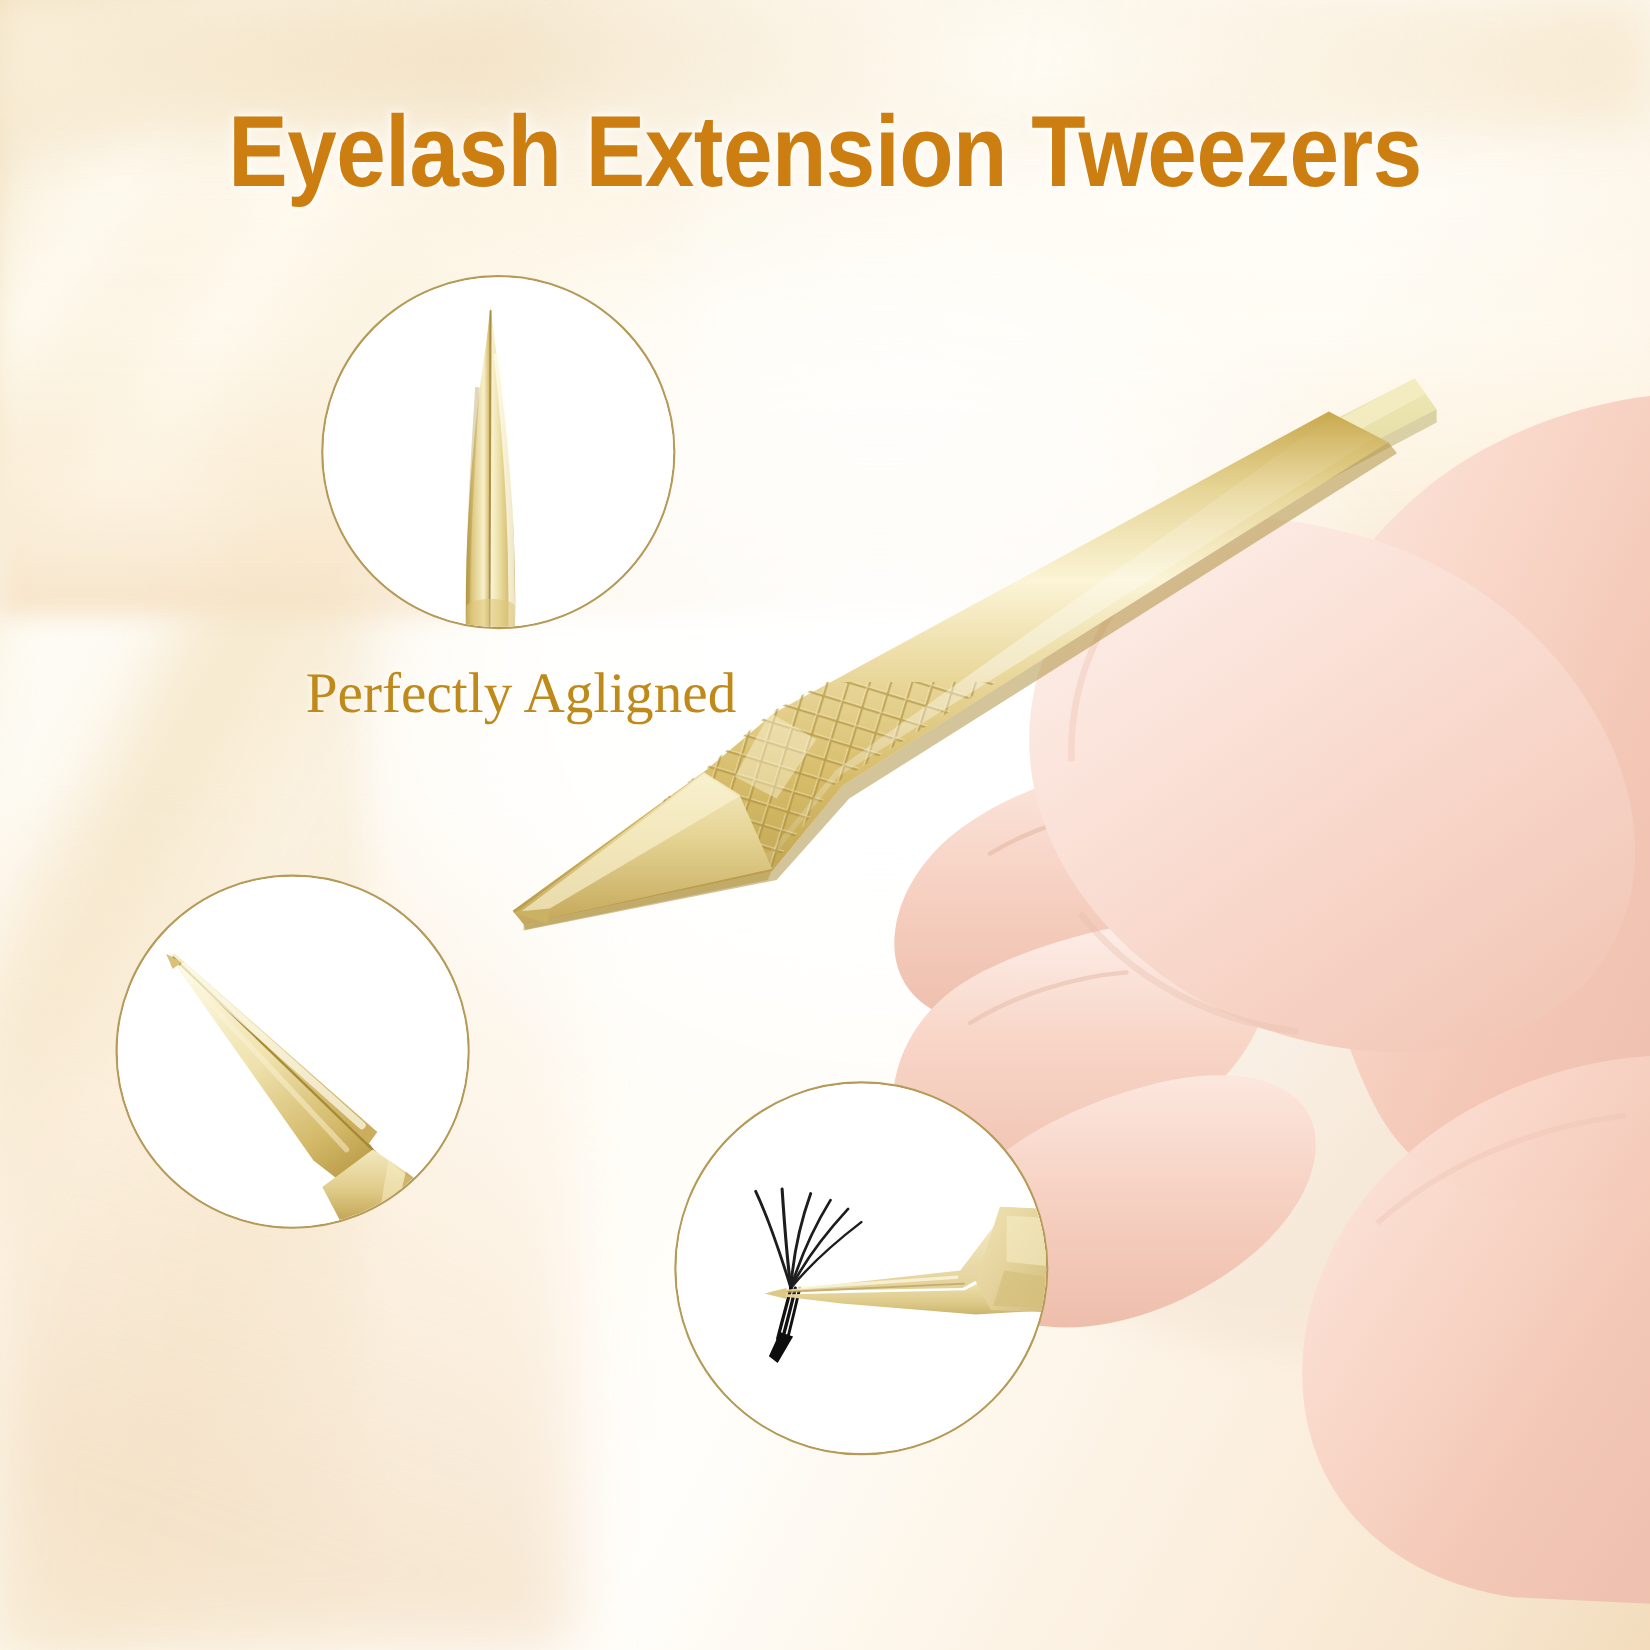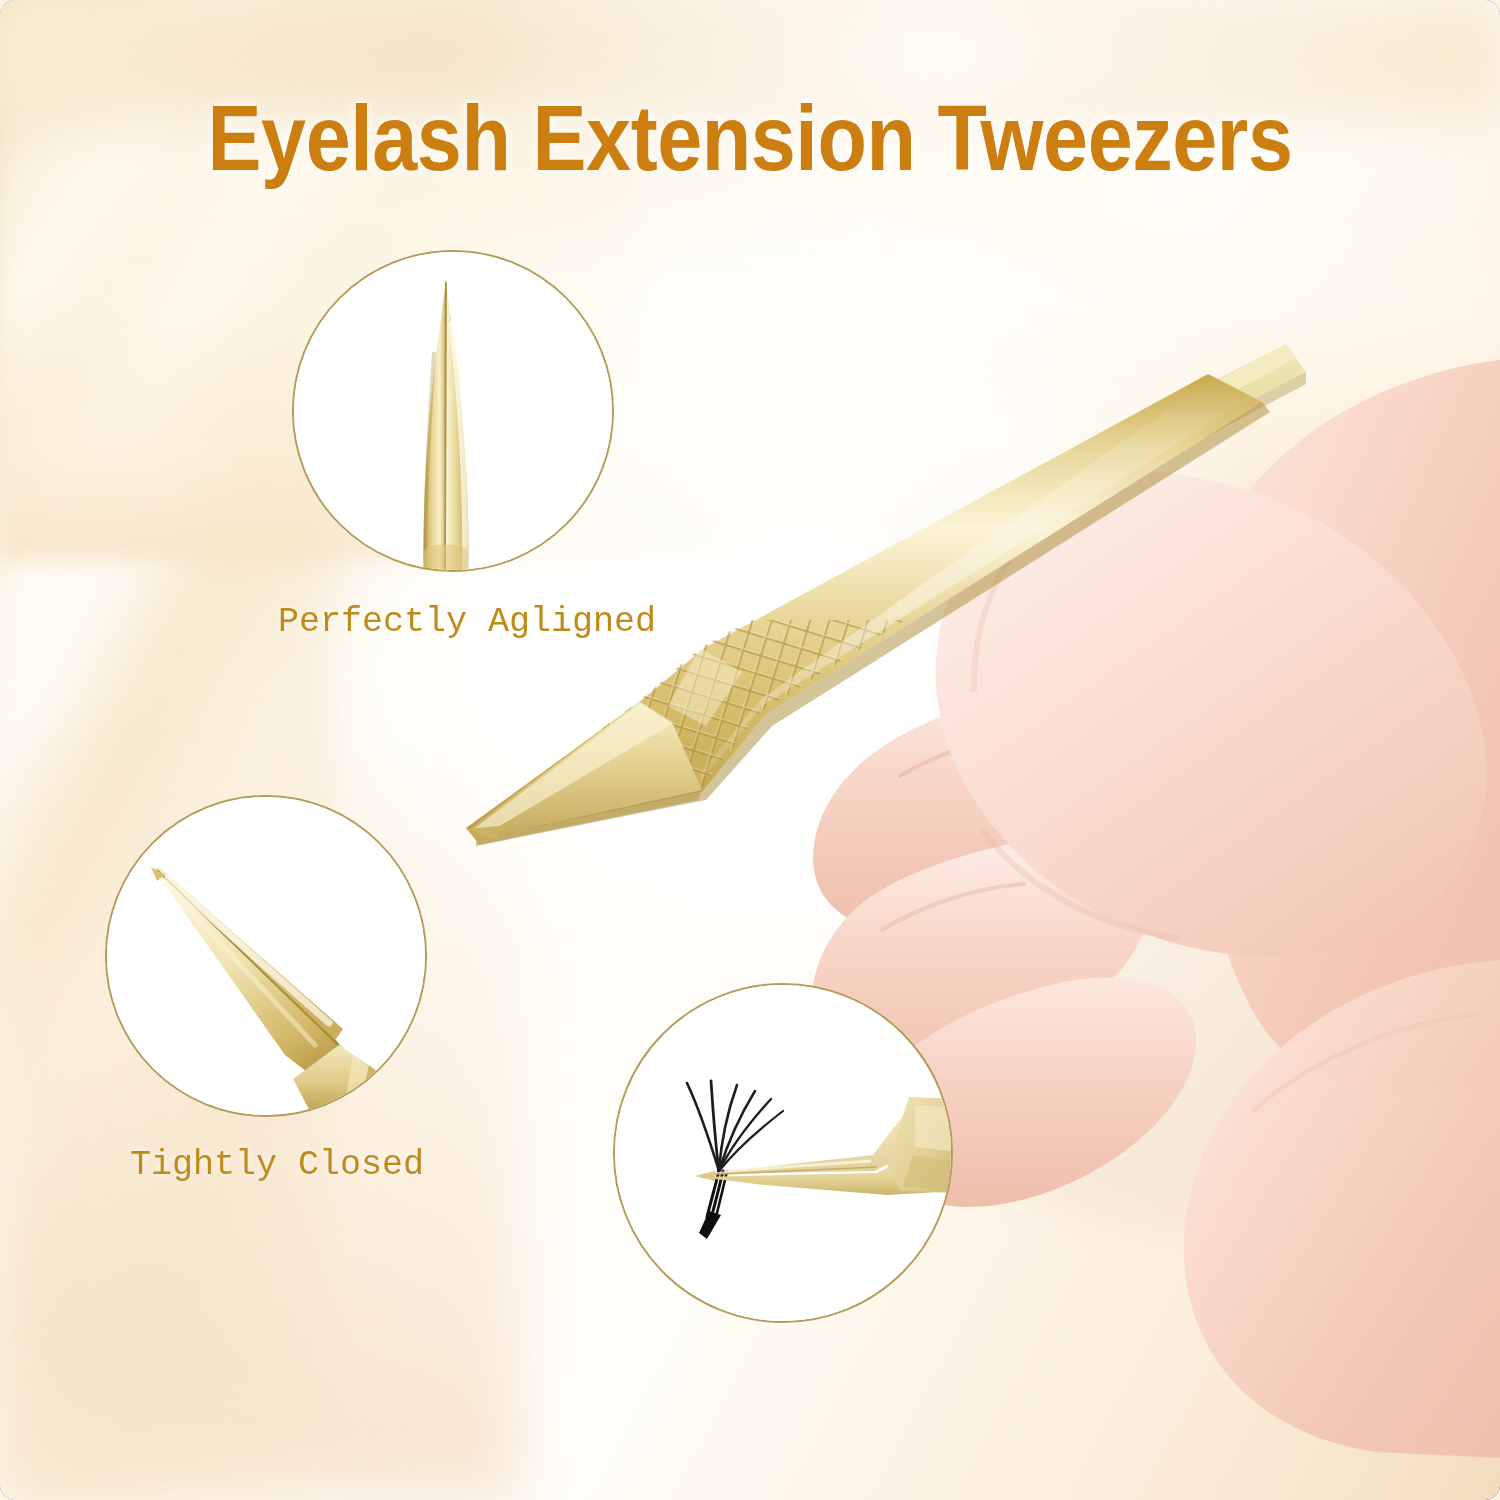--- a/index.html
+++ b/index.html
@@ -8,21 +8,20 @@
     width:1500px;height:1500px;overflow:hidden;
     font-family:"Liberation Sans", sans-serif;
     background:#fdf4e4;
   }
 
   #poster{
     position:relative;
     width:1500px;height:1500px;
     overflow:hidden;
     background:#4c1d95;
-    border-radius:15px;
   }
 
   
   .bg-layer{position:absolute;inset:0;pointer-events:none;}
 
   .bg-base{
     background:
       radial-gradient(ellipse 1100px 900px at 52% 46%, #ffffff 0%, #fffdf8 28%, rgba(255,251,240,0) 62%),
       linear-gradient(118deg,
         #efdcb6 0%,
@@ -148,23 +147,23 @@
     border:2px solid #b59a58;
     overflow:hidden;
     box-sizing:border-box;
   }
   #inset-aligned{ left:292px; top:250px;  width:322px; height:322px; }
   #inset-closed { left:105px; top:795px;  width:322px; height:322px; }
   #inset-precision{ left:613px; top:983px; width:340px; height:340px; }
 
   .caption{
     position:absolute;
-    font-size:35px;
+    font-size:52px;
     color:#c08a1b;
-    font-family:Liberation Mono, monospace;
+    font-family:Liberation Serif, serif;
     white-space:nowrap;
     text-shadow:0 0 6px rgba(255,255,255,.9);
     line-height:1;
   }
   #cap-aligned  { left:278px; top:605px;  }
   #cap-closed   { left:130px; top:1148px; }
   #cap-precision{ left:556px; top:1348px; }
 
   svg{display:block;}
   .svg-abs{position:absolute;left:0;top:0;pointer-events:none;}
@@ -433,21 +432,20 @@
 
       <path d="M70,100 L208,248" stroke="#fbf4d4" stroke-width="5" opacity=".5" fill="none" stroke-linecap="round"></path>
 
       <path d="M232,248 L270,274 L252,320 L206,320 L186,282 Z" fill="url(#diagShank)"></path>
       <path d="M246,258 L268,276 L250,318 L236,318 Z" fill="#f7edc5" opacity=".55"></path>
       <path d="M262,268 L278,282 L264,320 L250,320 Z" fill="#b8993f" opacity=".6"></path>
 
       <path d="M44,70 L58,78 L50,84 Z" fill="#d9c17a"></path>
     </svg>
   </div>
-  <div class="caption" id="cap-closed">Tightly Closed</div>
 
   <div class="inset" id="inset-precision">
     <svg width="340" height="340" viewBox="0 0 340 340">
       <defs>
         <linearGradient id="flatTip" x1="0" y1="0" x2="0" y2="1">
           <stop offset="0" stop-color="#f3e8bd"></stop>
           <stop offset=".35" stop-color="#ecdfab"></stop>
           <stop offset=".75" stop-color="#ddc989"></stop>
           <stop offset="1" stop-color="#cbb46d"></stop>
         </linearGradient>

